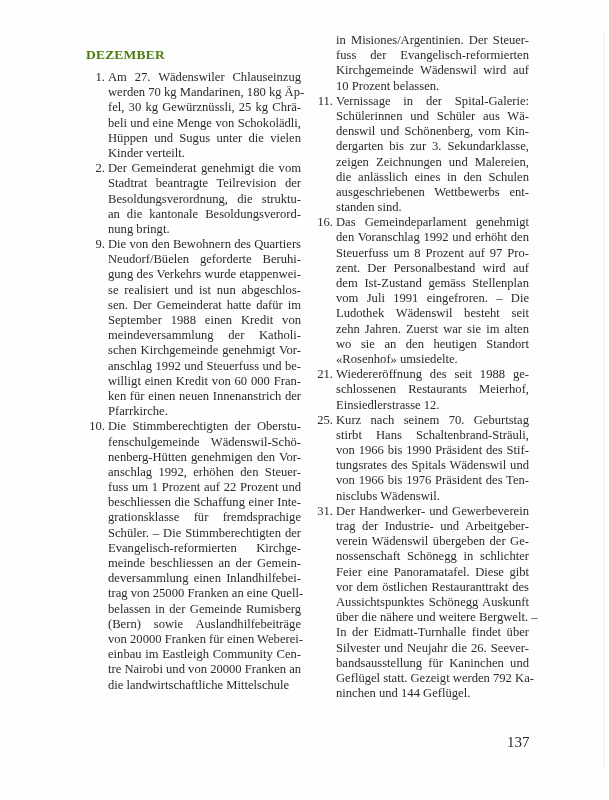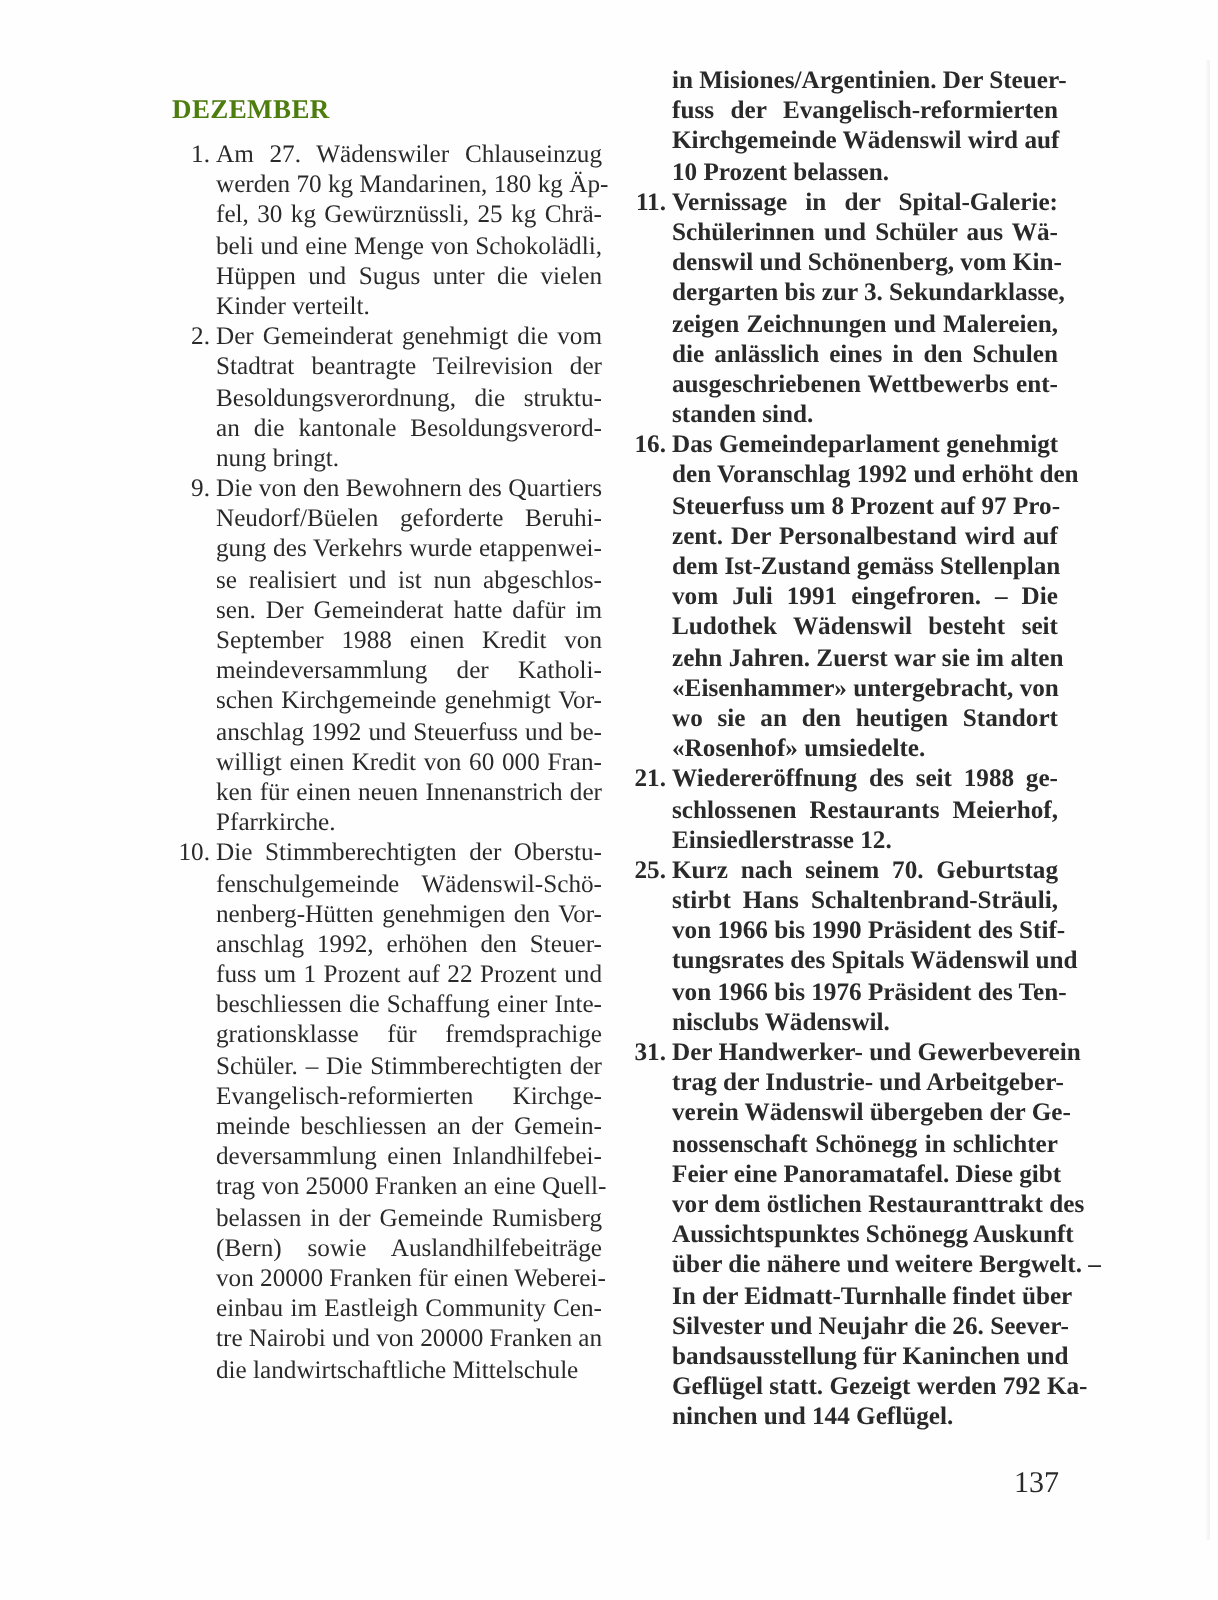--- a/index.html
+++ b/index.html
@@ -36,21 +36,21 @@
       letter-spacing: 0.2px;
       color: #4d7c0f;
     }
     .col {
       position: absolute;
       width: 218px;
       font-size: 12.6px;
       line-height: 15.2px;
     }
     .col-left { left: 83px; top: 70px; }
-    .col-right { left: 311px; top: 33px; font-weight: bold; }
+    .col-right { left: 311px; top: 33px; }
     .entry {
       position: relative;
       padding-left: 25px;
       margin: 0;
     }
     .entry .num {
       position: absolute;
       left: 0;
       top: 0;
       width: 22px;
@@ -163,21 +163,20 @@
       <div class="entry">
         <span class="num">16.</span>
         <span class="line">Das Gemeindeparlament genehmigt</span>
         <span class="line">den Voranschlag 1992 und erhöht den</span>
         <span class="line">Steuerfuss um 8 Prozent auf 97 Pro-</span>
         <span class="line">zent. Der Personalbestand wird auf</span>
         <span class="line">dem Ist-Zustand gemäss Stellenplan</span>
         <span class="line">vom Juli 1991 eingefroren. – Die</span>
         <span class="line">Ludothek Wädenswil besteht seit</span>
         <span class="line">zehn Jahren. Zuerst war sie im alten</span>
-        <span class="line">«Eisenhammer» untergebracht, von</span>
         <span class="line">wo sie an den heutigen Standort</span>
         <span class="line last">«Rosenhof» umsiedelte.</span>
       </div>
       <div class="entry">
         <span class="num">21.</span>
         <span class="line">Wiedereröffnung des seit 1988 ge-</span>
         <span class="line">schlossenen Restaurants Meierhof,</span>
         <span class="line last">Einsiedlerstrasse 12.</span>
       </div>
       <div class="entry">

